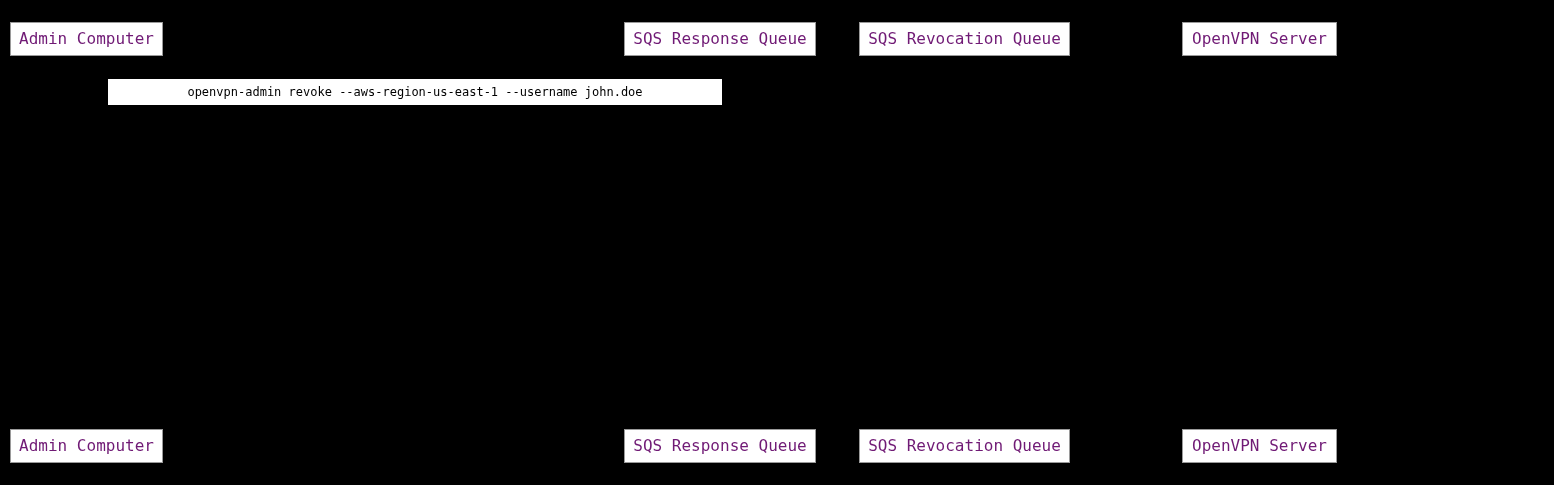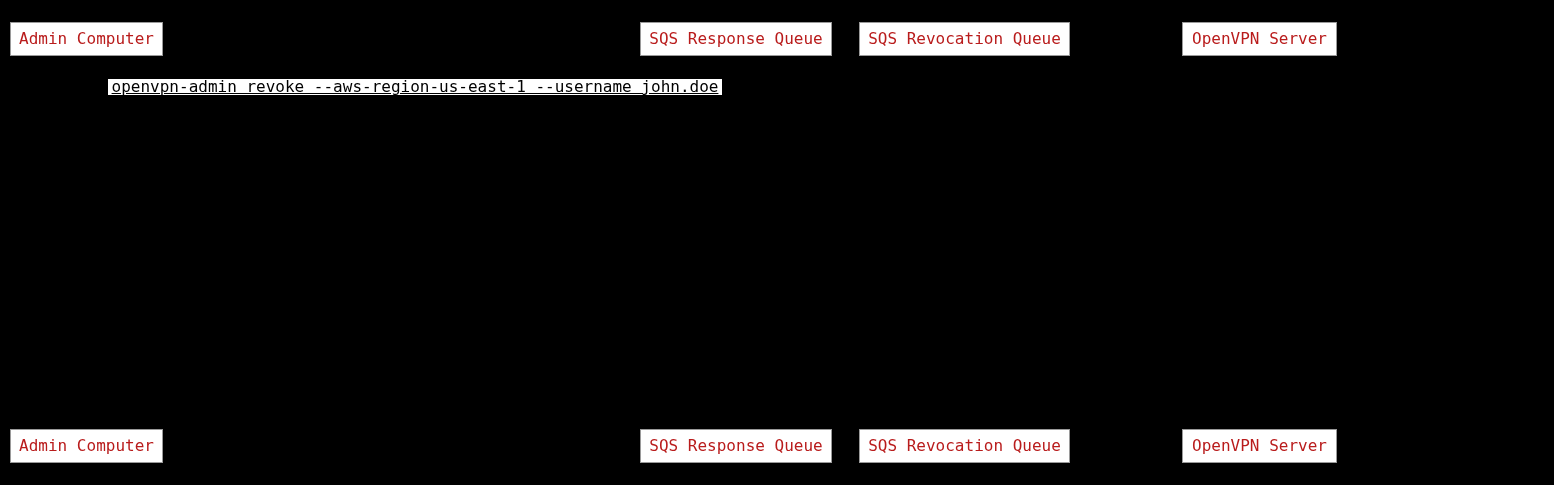--- a/index.html
+++ b/index.html
@@ -14,50 +14,49 @@
     background: #000000;
     overflow: hidden;
     font-family: "DejaVu Sans Mono", "Liberation Mono", monospace;
   }
   .participant {
     position: absolute;
     height: 34px;
     box-sizing: border-box;
     background: #ffffff;
     border: 1px solid #9a9a9a;
-    color: #b91c1c;
+    color: #701a75;
     display: flex;
     align-items: center;
     justify-content: center;
     font-size: 16px;
     line-height: 1;
     white-space: nowrap;
   }
   .row-top    { top: 22px; }
   .row-bottom { top: 429px; }
   .col-admin      { left: 10px;   width: 153px; }
-  .col-response   { left: 640px;  width: 192px; }
+  .col-response   { left: 624px;  width: 192px; }
   .col-revocation { left: 859px;  width: 211px; text-align: right; }
   .col-openvpn    { left: 1182px; width: 155px; }
   .message-label {
     position: absolute;
     left: 108px;
     top: 79px;
     width: 614px;
-    height: 16px;
+    height: 26px;
     box-sizing: border-box;
     background: #ffffff;
     color: #000000;
     display: flex;
     align-items: center;
     justify-content: center;
-    font-size: 16px;
+    font-size: 12px;
     line-height: 1;
     white-space: nowrap;
-    text-decoration: underline;
   }
 </style>
 </head>
 <body>
 
 <div class="diagram-canvas">
 
   <div class="participant row-top col-admin">Admin Computer</div>
 
   <div class="participant row-top col-response">SQS Response Queue</div>

